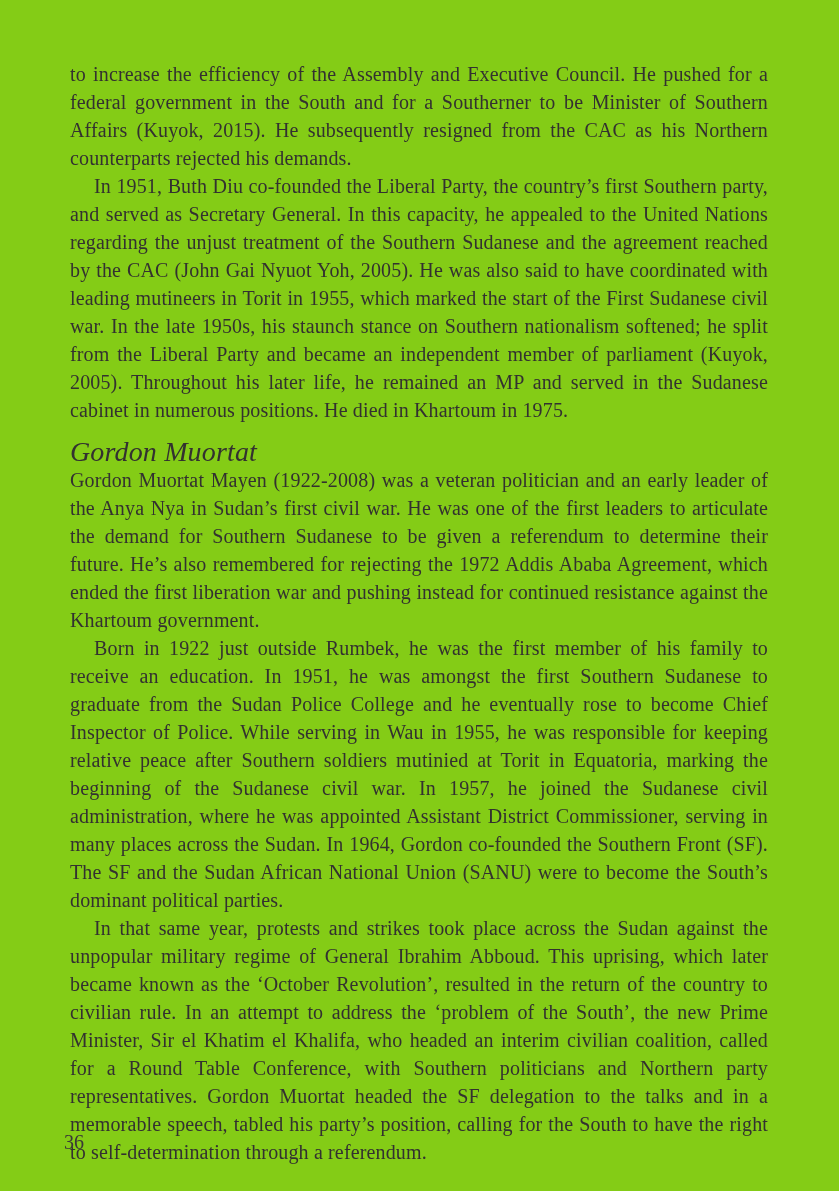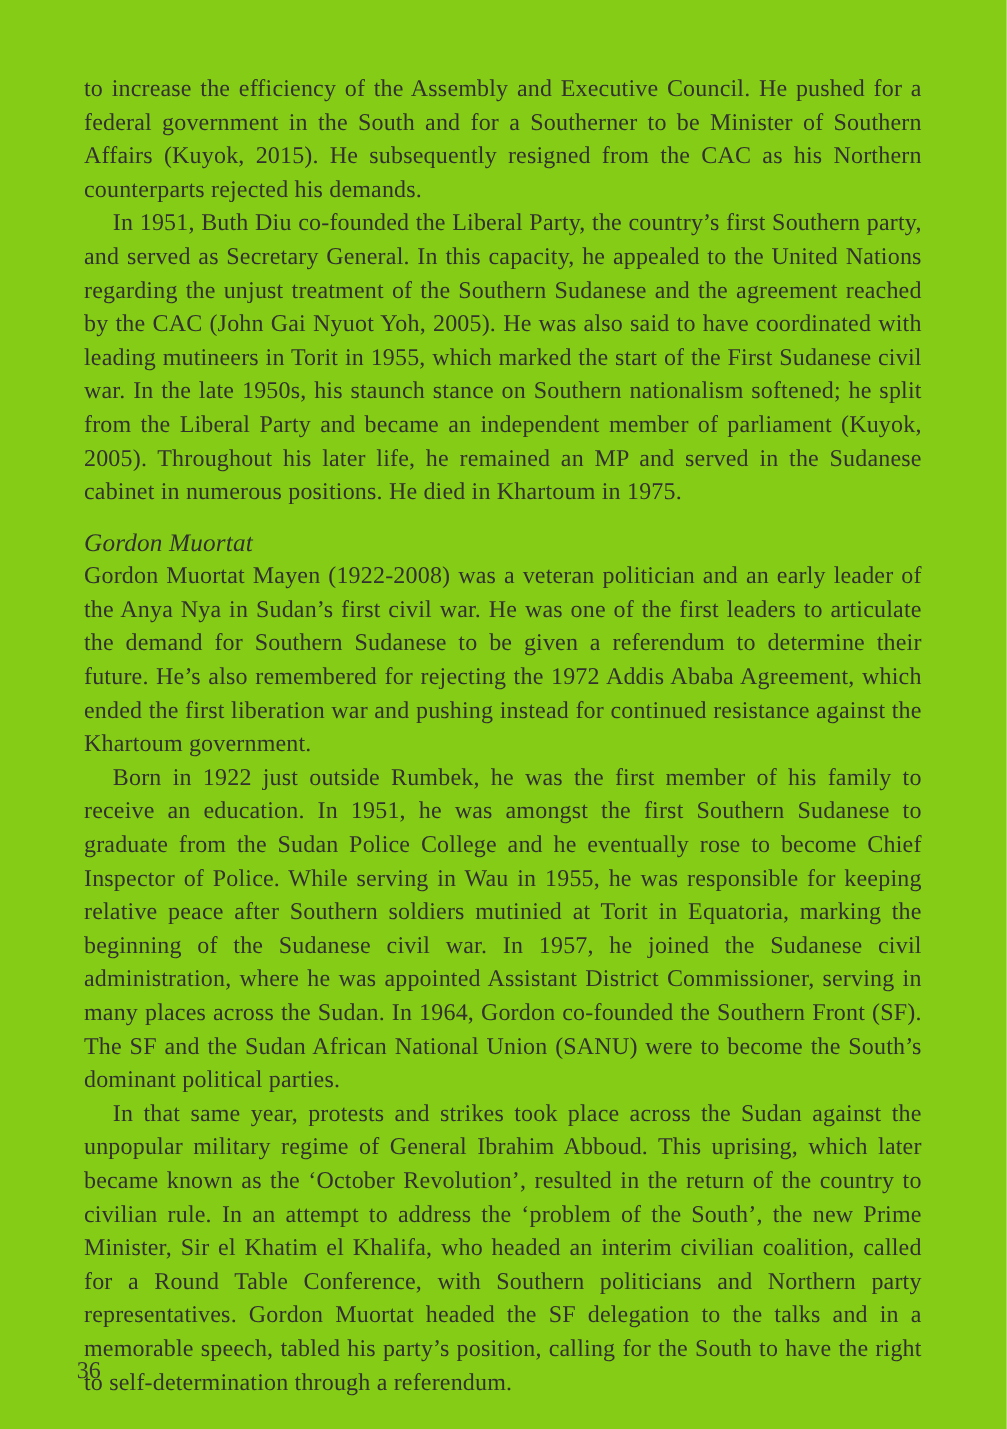--- a/index.html
+++ b/index.html
@@ -30,21 +30,21 @@
     margin: 0;
     padding: 0;
   }
   .para.indent {
     text-indent: 24px;
     font-family: Liberation Serif, serif;
   }
   .section-heading {
     margin: 14px 0 0 0;
     padding: 0;
-    font-size: 21px;
+    font-size: 28px;
     line-height: 28px;
     font-style: italic;
     font-weight: normal;
     text-align: left;
   }
   .folio {
     position: absolute;
     left: 64px;
     top: 1128px;
     font-size: 20px;

